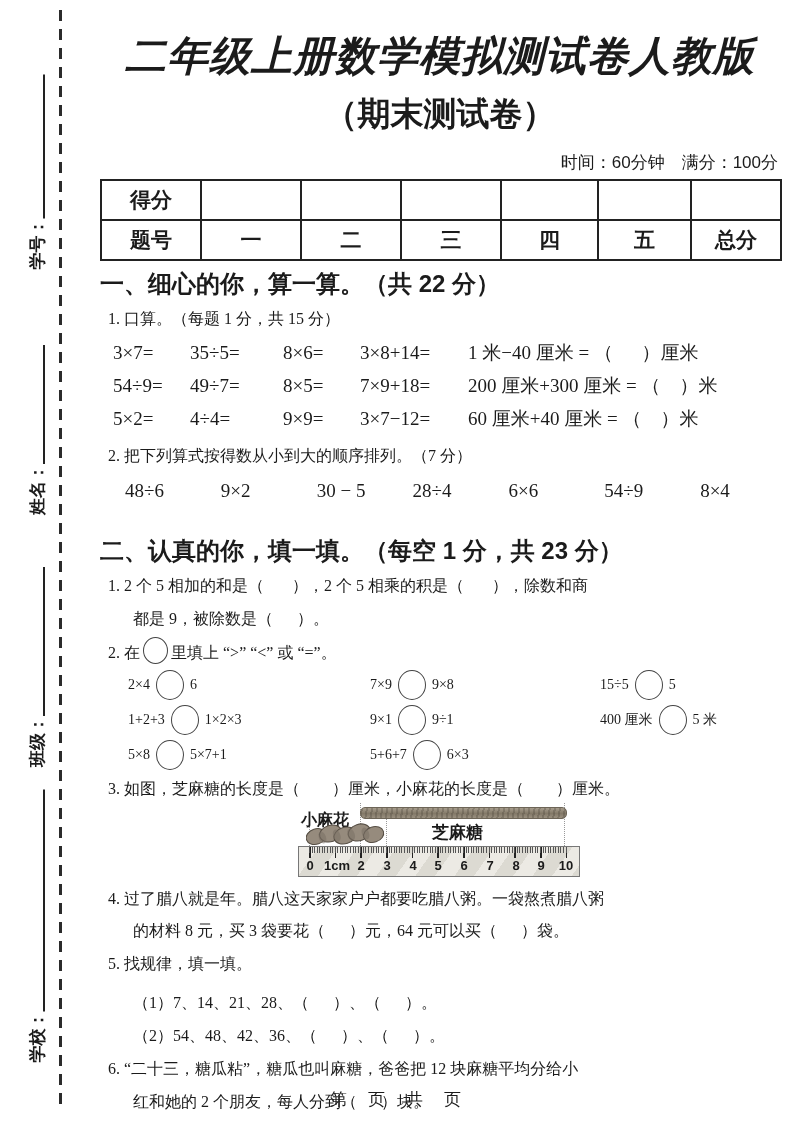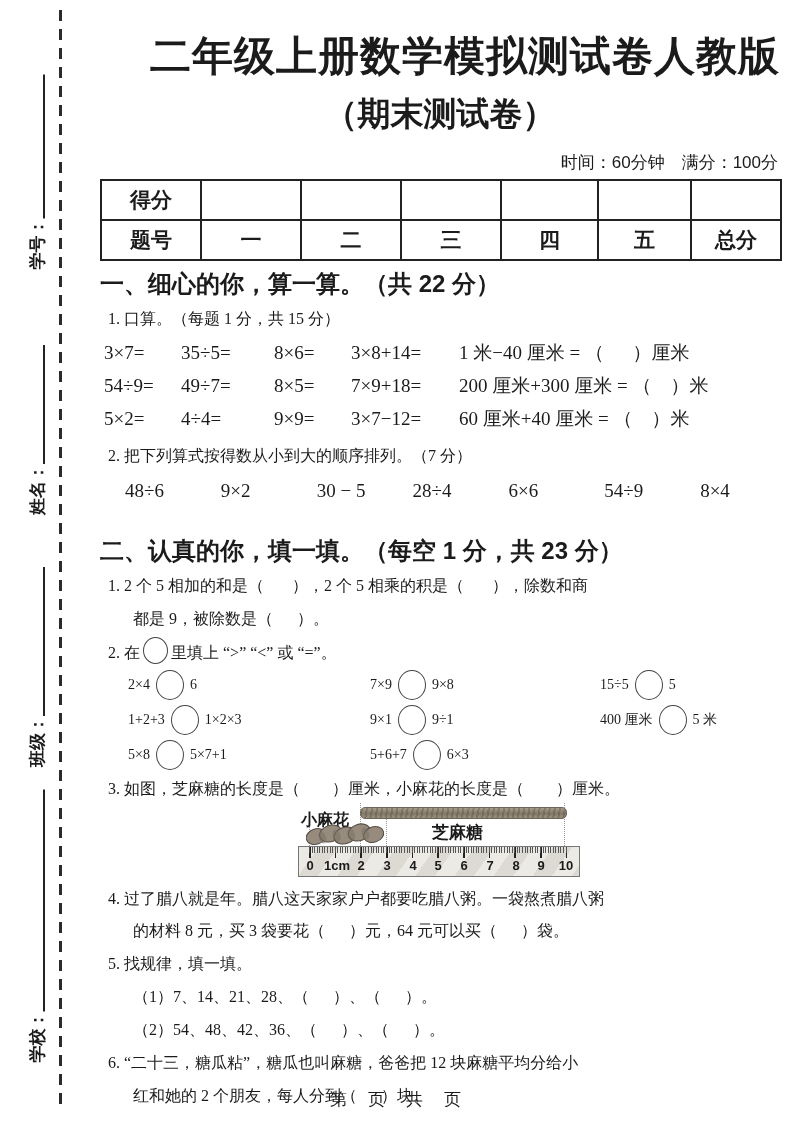--- a/index.html
+++ b/index.html
@@ -21,22 +21,22 @@
   .mlabel .wline { flex:1; border-bottom:2px solid #222; height:0; margin-bottom:3px; }
   #ml1 { top:172px; width:195px; }
   #ml2 { top:430px; width:170px; }
   #ml3 { top:667px; width:200px; }
   #ml4 { top:926px; width:273px; }
 
   
   .content { position:absolute; left:100px; top:0; width:680px; }
   .pre { white-space:pre; }
   .title {
-    margin-top:30px; text-align:right; font-family:"Liberation Sans","DejaVu Sans",sans-serif;
-    font-weight:bold; font-size:41px; line-height:52px; letter-spacing:1px;
+    margin-top:30px; text-align:center; font-family:"Liberation Sans","DejaVu Sans",sans-serif;
+    font-weight:bold; font-size:41px; line-height:52px; letter-spacing:1px;font-style:italic;
   }
   .subtitle {
     margin-top:10px; text-align:center; font-family:"Liberation Sans","DejaVu Sans",sans-serif;
     font-weight:bold; font-size:33px; line-height:44px;
   }
   .meta {
     margin-top:16px; margin-bottom:5px; text-align:right; padding-right:2px;
     font-family:"Liberation Sans","DejaVu Sans",sans-serif; font-size:17px; line-height:22px;
   }
   table.score { width:680px; border-collapse:collapse; table-layout:fixed; }
@@ -45,21 +45,21 @@
     font-family:"Liberation Sans","DejaVu Sans",sans-serif; font-weight:bold; font-size:21px;
   }
   .sec-head {
     margin-top:9px; font-family:"Liberation Sans","DejaVu Sans",sans-serif;
     font-weight:bold; font-size:24px; line-height:28px;
   }
   .t { display:block; font-size:16px; line-height:27px; }
   .ind1 { margin-left:8px; }
   .ind2 { margin-left:33px; }
 
-  .calc-row { display:flex; margin-left:4px; margin-top:9px; }
+  .calc-row { display:flex; margin-left:13px; margin-top:9px; }
   .calc-row .c0 { width:77px; }  .calc-row .c1 { width:93px; }
   .calc-row .c2 { width:77px; }  .calc-row .c3 { width:108px; }
   .calc-row span { font-size:19px; line-height:24px; white-space:pre; }
 
   .expr-row { display:flex; margin-left:25px; margin-top:9px;gap:16px; }
   .expr-row span { width:87px; font-size:19px; line-height:25px; white-space:pre; }
 
   .cmp-row { display:flex; margin-left:28px; margin-top:3px; align-items:center; }
   .cmp-cell { display:flex; align-items:center; font-size:14px; white-space:pre; height:32px; }
   .cmp-row .k0 { width:242px; } .cmp-row .k1 { width:230px; }
@@ -264,20 +264,20 @@
         <span class="rn">9</span>
         <span class="rn">10</span>
       </div>
     </div>
   </div>
 
   <span class="t ind1 pre" style="margin-top:6px">4. 过了腊八就是年。腊八这天家家户户都要吃腊八粥。一袋熬煮腊八粥</span>
   <span class="t ind2 pre" style="margin-top:5px">的材料 8 元，买 3 袋要花（      ）元，64 元可以买（      ）袋。</span>
 
   <span class="t ind1 pre" style="margin-top:6px">5. 找规律，填一填。</span>
-  <span class="t ind2 pre" style="margin-top:6px">（1）7、14、21、28、（      ）、（      ）。</span>
+  <span class="t ind2 pre" style="margin-top:12px">（1）7、14、21、28、（      ）、（      ）。</span>
   <span class="t ind2 pre" style="margin-top:6px">（2）54、48、42、36、（      ）、（      ）。</span>
 
   <span class="t ind1 pre" style="margin-top:6px">6. “二十三，糖瓜粘”，糖瓜也叫麻糖，爸爸把 12 块麻糖平均分给小</span>
   <span class="t ind2 pre" style="margin-top:6px">红和她的 2 个朋友，每人分到（      ）块。</span>
 </div>
 
 <div class="footer pre">第　页　共　页</div>
 
 </body></html>

